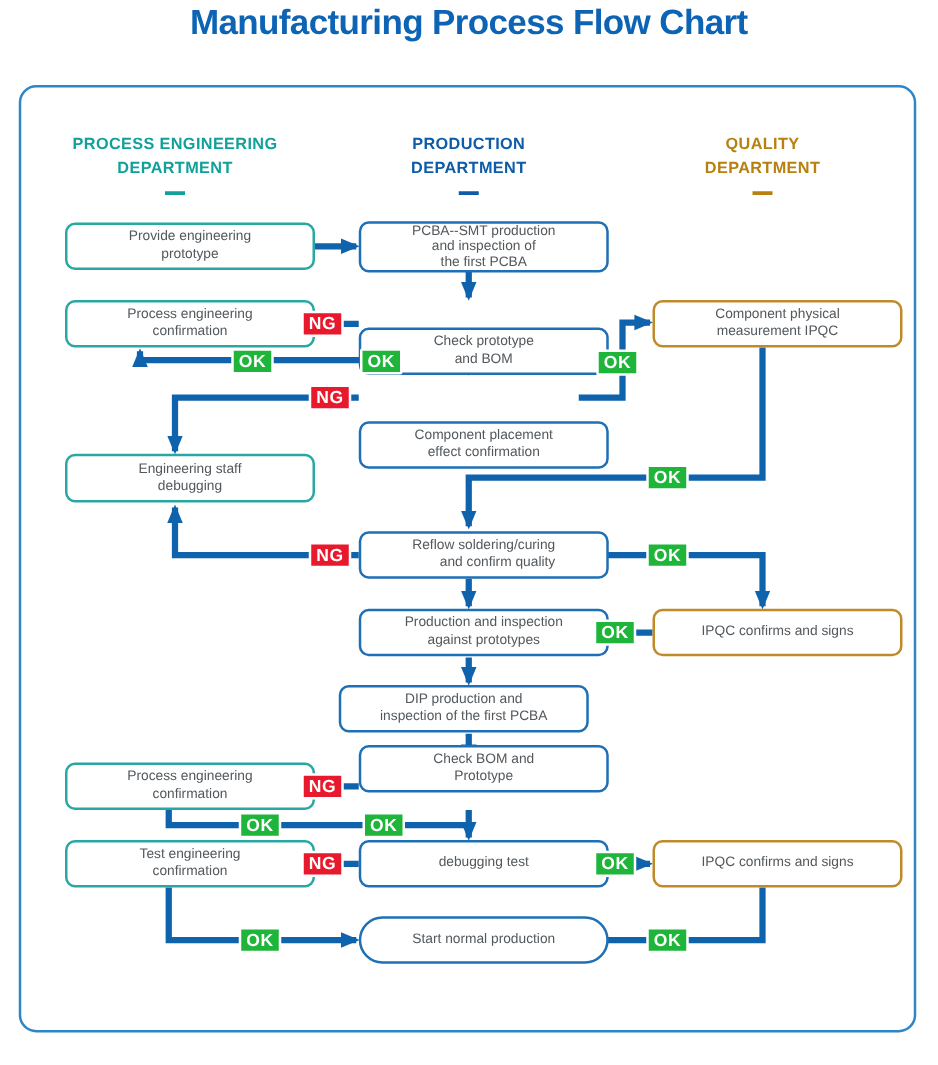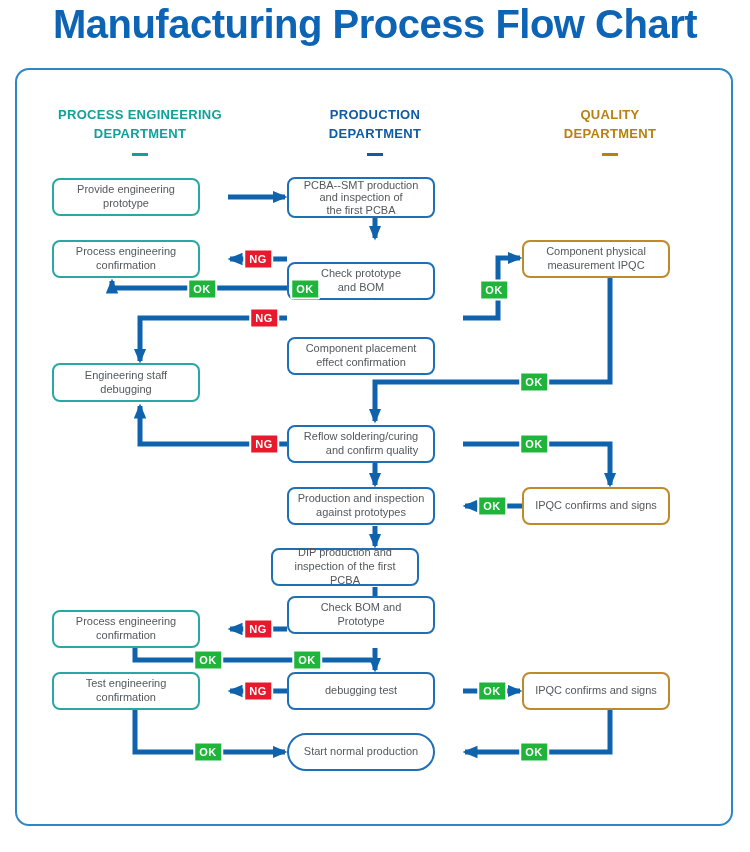--- a/index.html
+++ b/index.html
@@ -4,38 +4,38 @@
 <style>
   :root{
     --title:#0d64b5; --frame:#2f86c6; --connector:#0f62ac;
     --teal:#29a8a3; --blue:#1e6fb5; --orange:#bf8a2a;
     --ok:#1eb53a; --ng:#e8192c; --node_text:#53585c;
   }
   html,body{margin:0;padding:0;background:#fff;}
   .canvas{position:relative;width:750px;height:852px;background:#fff;overflow:hidden;
           font-family:"Liberation Sans",sans-serif;}
   .page-title{position:absolute;left:0;top:2px;width:750px;margin:0;text-align:center;
-          font-size:40px;font-weight:bold;letter-spacing:-.5px;color:var(--title);}
+          font-size:28px;font-weight:bold;letter-spacing:-.5px;color:var(--title);}
   .frame{position:absolute;left:15px;top:68px;width:718px;height:758px;box-sizing:border-box;
           border:2px solid var(--frame);border-radius:14px;background:#fff;}
   .col-header{position:absolute;width:220px;top:106px;text-align:center;font-weight:bold;
           font-size:13px;letter-spacing:.3px;line-height:1.45;}
   .col-dash{position:absolute;top:153px;width:16px;height:3px;}
   svg.connectors{position:absolute;left:0;top:0;width:750px;height:852px;}
   .connector{stroke:var(--connector);stroke-width:5;fill:none;}
   .arrowhead{fill:var(--connector);}
-  .node{position:absolute;width:148px;height:38px;box-sizing:border-box;background:#fff;
+  .node{position:absolute;width:200px;height:38px;box-sizing:border-box;background:#fff;
           border:2px solid var(--blue);border-radius:8px;display:flex;align-items:center;
           justify-content:center;text-align:center;font-size:11px;line-height:1.27;
           color:var(--node_text);padding:1px 6px;white-space:pre-line;}
   .n-teal{border-color:var(--teal);}
   .n-orange{border-color:var(--orange);}
   .h3{height:41px;line-height:1.12;top:177px;}
   .badge{position:absolute;transform:translate(-50%,-50%);color:#fff;font-weight:bold;
-          font-size:11px;letter-spacing:.5px;padding:1px 4px;border:2px solid #fff;
+          font-size:14px;letter-spacing:.5px;padding:1px 4px;border:2px solid #fff;
           border-radius:2px;line-height:15px;}
   .badge.ok{background:var(--ok);}
   .badge.ng{background:var(--ng);}
 </style>
 </head>
 <body>
 
 <div class="canvas">
 
   <h1 class="page-title">Manufacturing Process Flow Chart</h1>

